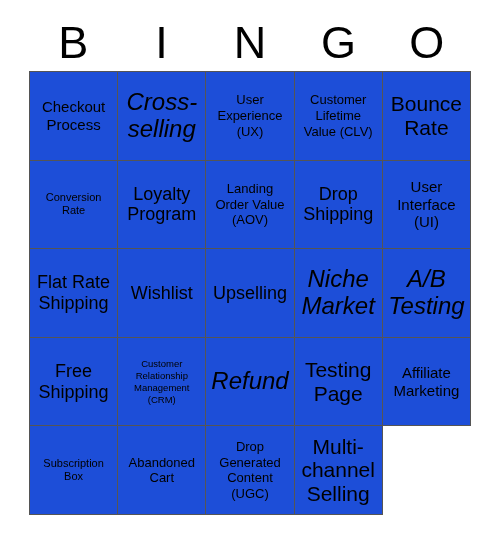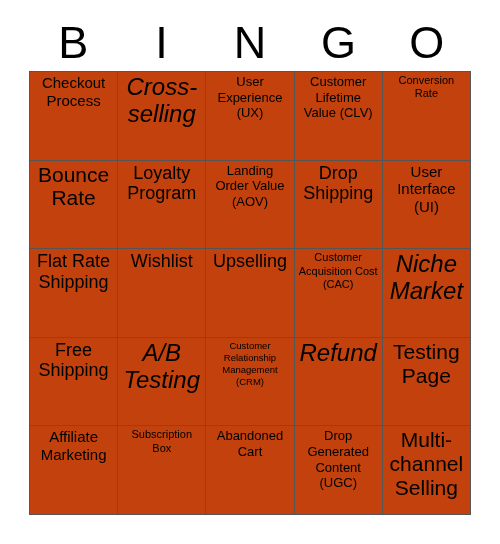--- a/index.html
+++ b/index.html
@@ -60,25 +60,26 @@
     grid-template-columns: repeat(5, 1fr);
     grid-template-rows: repeat(5, 1fr);
     background: #ffffff;
   }
 
   .cell {
     border-right: 1px solid #555555;
     border-bottom: 1px solid #555555;
     box-sizing: border-box;
     display: flex;
+    align-items: center;
     justify-content: center;
     text-align: center;
     padding: 2px 3px;
     overflow: hidden;
-    background: #c2410c;
+    background: #1d4ed8;
   }
 
   .cell-text {
     display: block;
     width: 100%;
     text-align: center;
     color: #000000;
     line-height: 1.14;
     word-wrap: break-word;
     overflow-wrap: break-word;
@@ -115,25 +116,25 @@
     <div class="cell">
         <span class="cell-text fs-xl">Cross-selling</span>
       </div>
     <div class="cell">
         <span class="cell-text fs-xs">User Experience (UX)</span>
       </div>
     <div class="cell">
         <span class="cell-text fs-xs">Customer Lifetime Value (CLV)</span>
       </div>
     <div class="cell">
-        <span class="cell-text fs-xxs">Conversion Rate</span>
+        <span class="cell-text fs-lg">Bounce Rate</span>
       </div>
 
     <div class="cell">
-        <span class="cell-text fs-lg">Bounce Rate</span>
+        <span class="cell-text fs-xxs">Conversion Rate</span>
       </div>
     <div class="cell">
         <span class="cell-text fs-md">Loyalty Program</span>
       </div>
     <div class="cell">
         <span class="cell-text fs-xs">Landing Order Value (AOV)</span>
       </div>
     <div class="cell">
         <span class="cell-text fs-md">Drop Shipping</span>
       </div>
@@ -144,31 +145,28 @@
     <div class="cell">
         <span class="cell-text fs-md">Flat Rate Shipping</span>
       </div>
     <div class="cell">
         <span class="cell-text fs-md">Wishlist</span>
       </div>
     <div class="cell">
         <span class="cell-text fs-md">Upselling</span>
       </div>
     <div class="cell">
-        <span class="cell-text fs-xxs">Customer Acquisition Cost (CAC)</span>
-      </div>
-    <div class="cell">
         <span class="cell-text fs-xl">Niche Market</span>
       </div>
 
     <div class="cell">
-        <span class="cell-text fs-md">Free Shipping</span>
+        <span class="cell-text fs-xl">A/B Testing</span>
       </div>
     <div class="cell">
-        <span class="cell-text fs-xl">A/B Testing</span>
+        <span class="cell-text fs-md">Free Shipping</span>
       </div>
     <div class="cell">
         <span class="cell-text fs-tiny">Customer Relationship Management (CRM)</span>
       </div>
     <div class="cell">
         <span class="cell-text fs-xl">Refund</span>
       </div>
     <div class="cell">
         <span class="cell-text fs-lg">Testing Page</span>
       </div>

